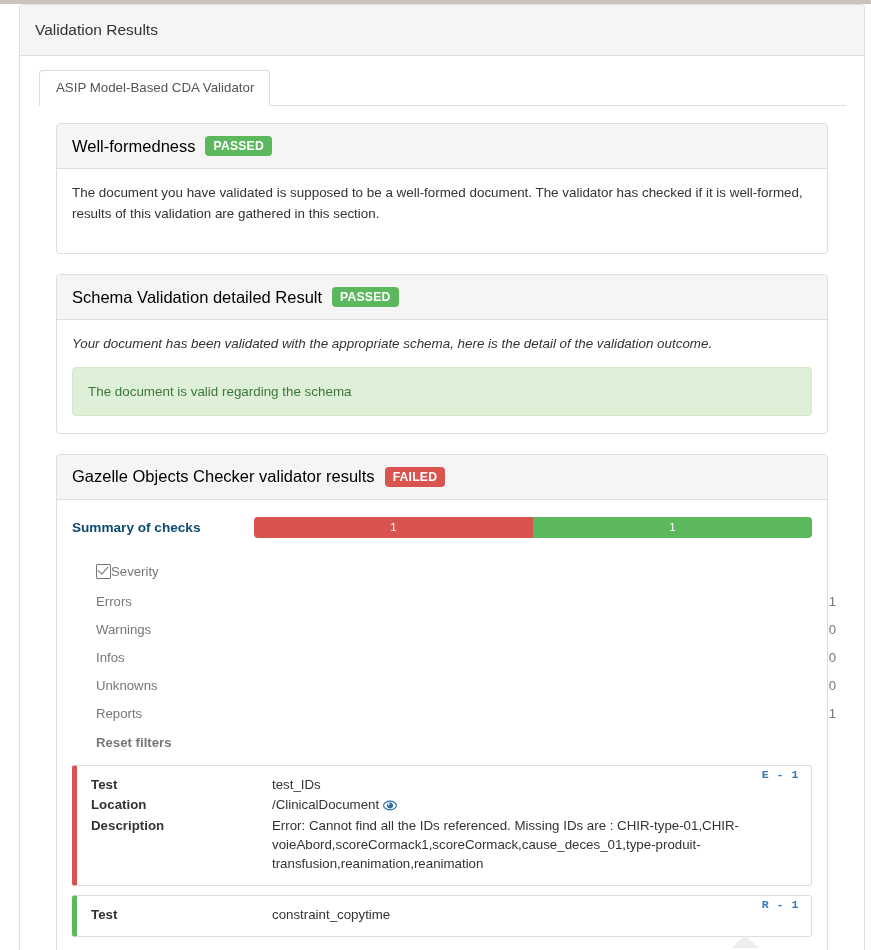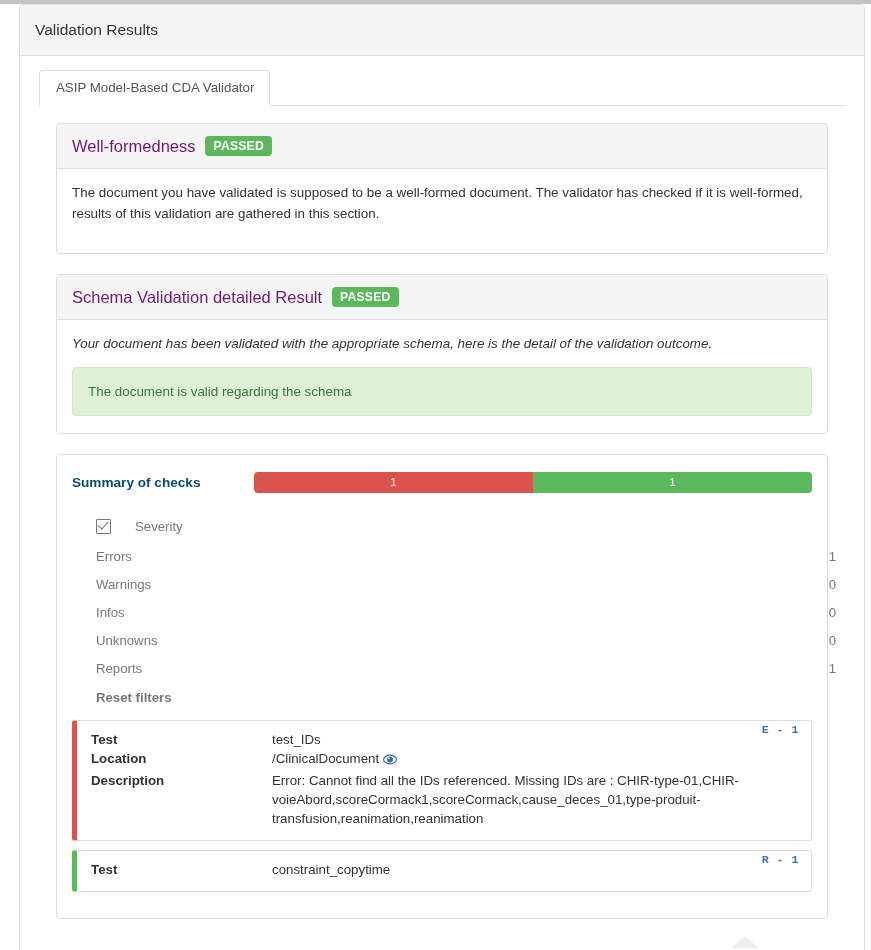--- a/index.html
+++ b/index.html
@@ -85,21 +85,21 @@
     background: #f5f5f5;
     border-bottom: 1px solid #dddddd;
     border-radius: 3px 3px 0 0;
     padding: 12px 15px;
     display: flex;
     align-items: center;
     gap: 10px;
   }
   .card-title {
     font-size: 16.5px;
-    color: #701a75;
+    color: #000000;
     font-weight: 400;
   }
   .badge {
     display: inline-block;
     font-size: 12.2px;
     font-weight: bold;
     color: #ffffff;
     padding: 4px 8px 4px 8px;
     border-radius: 4px;
     line-height: 1;
@@ -157,21 +157,21 @@
   .seg-danger { background: #d9534f; }
   .seg-success { background: #5cb85c; }
   
   .filters {
     margin: 18px 0 0 24px;
     width: 740px;
   }
   .filter-head {
     display: flex;
     align-items: center;
-    gap: 24px;
+    gap: 0;
     font-size: 13.2px;
     color: #777777;
     padding: 4px 0 9px 0;
   }
   .cb-icon {
     display: inline-block;
     width: 13px;
     height: 13px;
     border: 1.4px solid #777777;
     border-radius: 1px;
@@ -301,20 +301,24 @@
           <span class="card-title">Schema Validation detailed Result</span>
           <span class="badge badge-success">PASSED</span>
         </div>
         <div class="card-body">
           <p class="intro-text italic">Your document has been validated with the appropriate schema, here is the detail of the validation outcome.</p>
           <div class="alert-success">The document is valid regarding the schema</div>
         </div>
       </div>
 
       <div class="card">
+        <div class="card-heading">
+          <span class="card-title">Gazelle Objects Checker validator results</span>
+          <span class="badge badge-danger">FAILED</span>
+        </div>
         <div class="card-body">
 
           <div class="summary-row">
             <div class="summary-label">Summary of checks</div>
             <div class="progress">
               <div class="progress-seg seg-danger" style="width:50%">1</div>
               <div class="progress-seg seg-success" style="width:50%">1</div>
             </div>
           </div>
 

